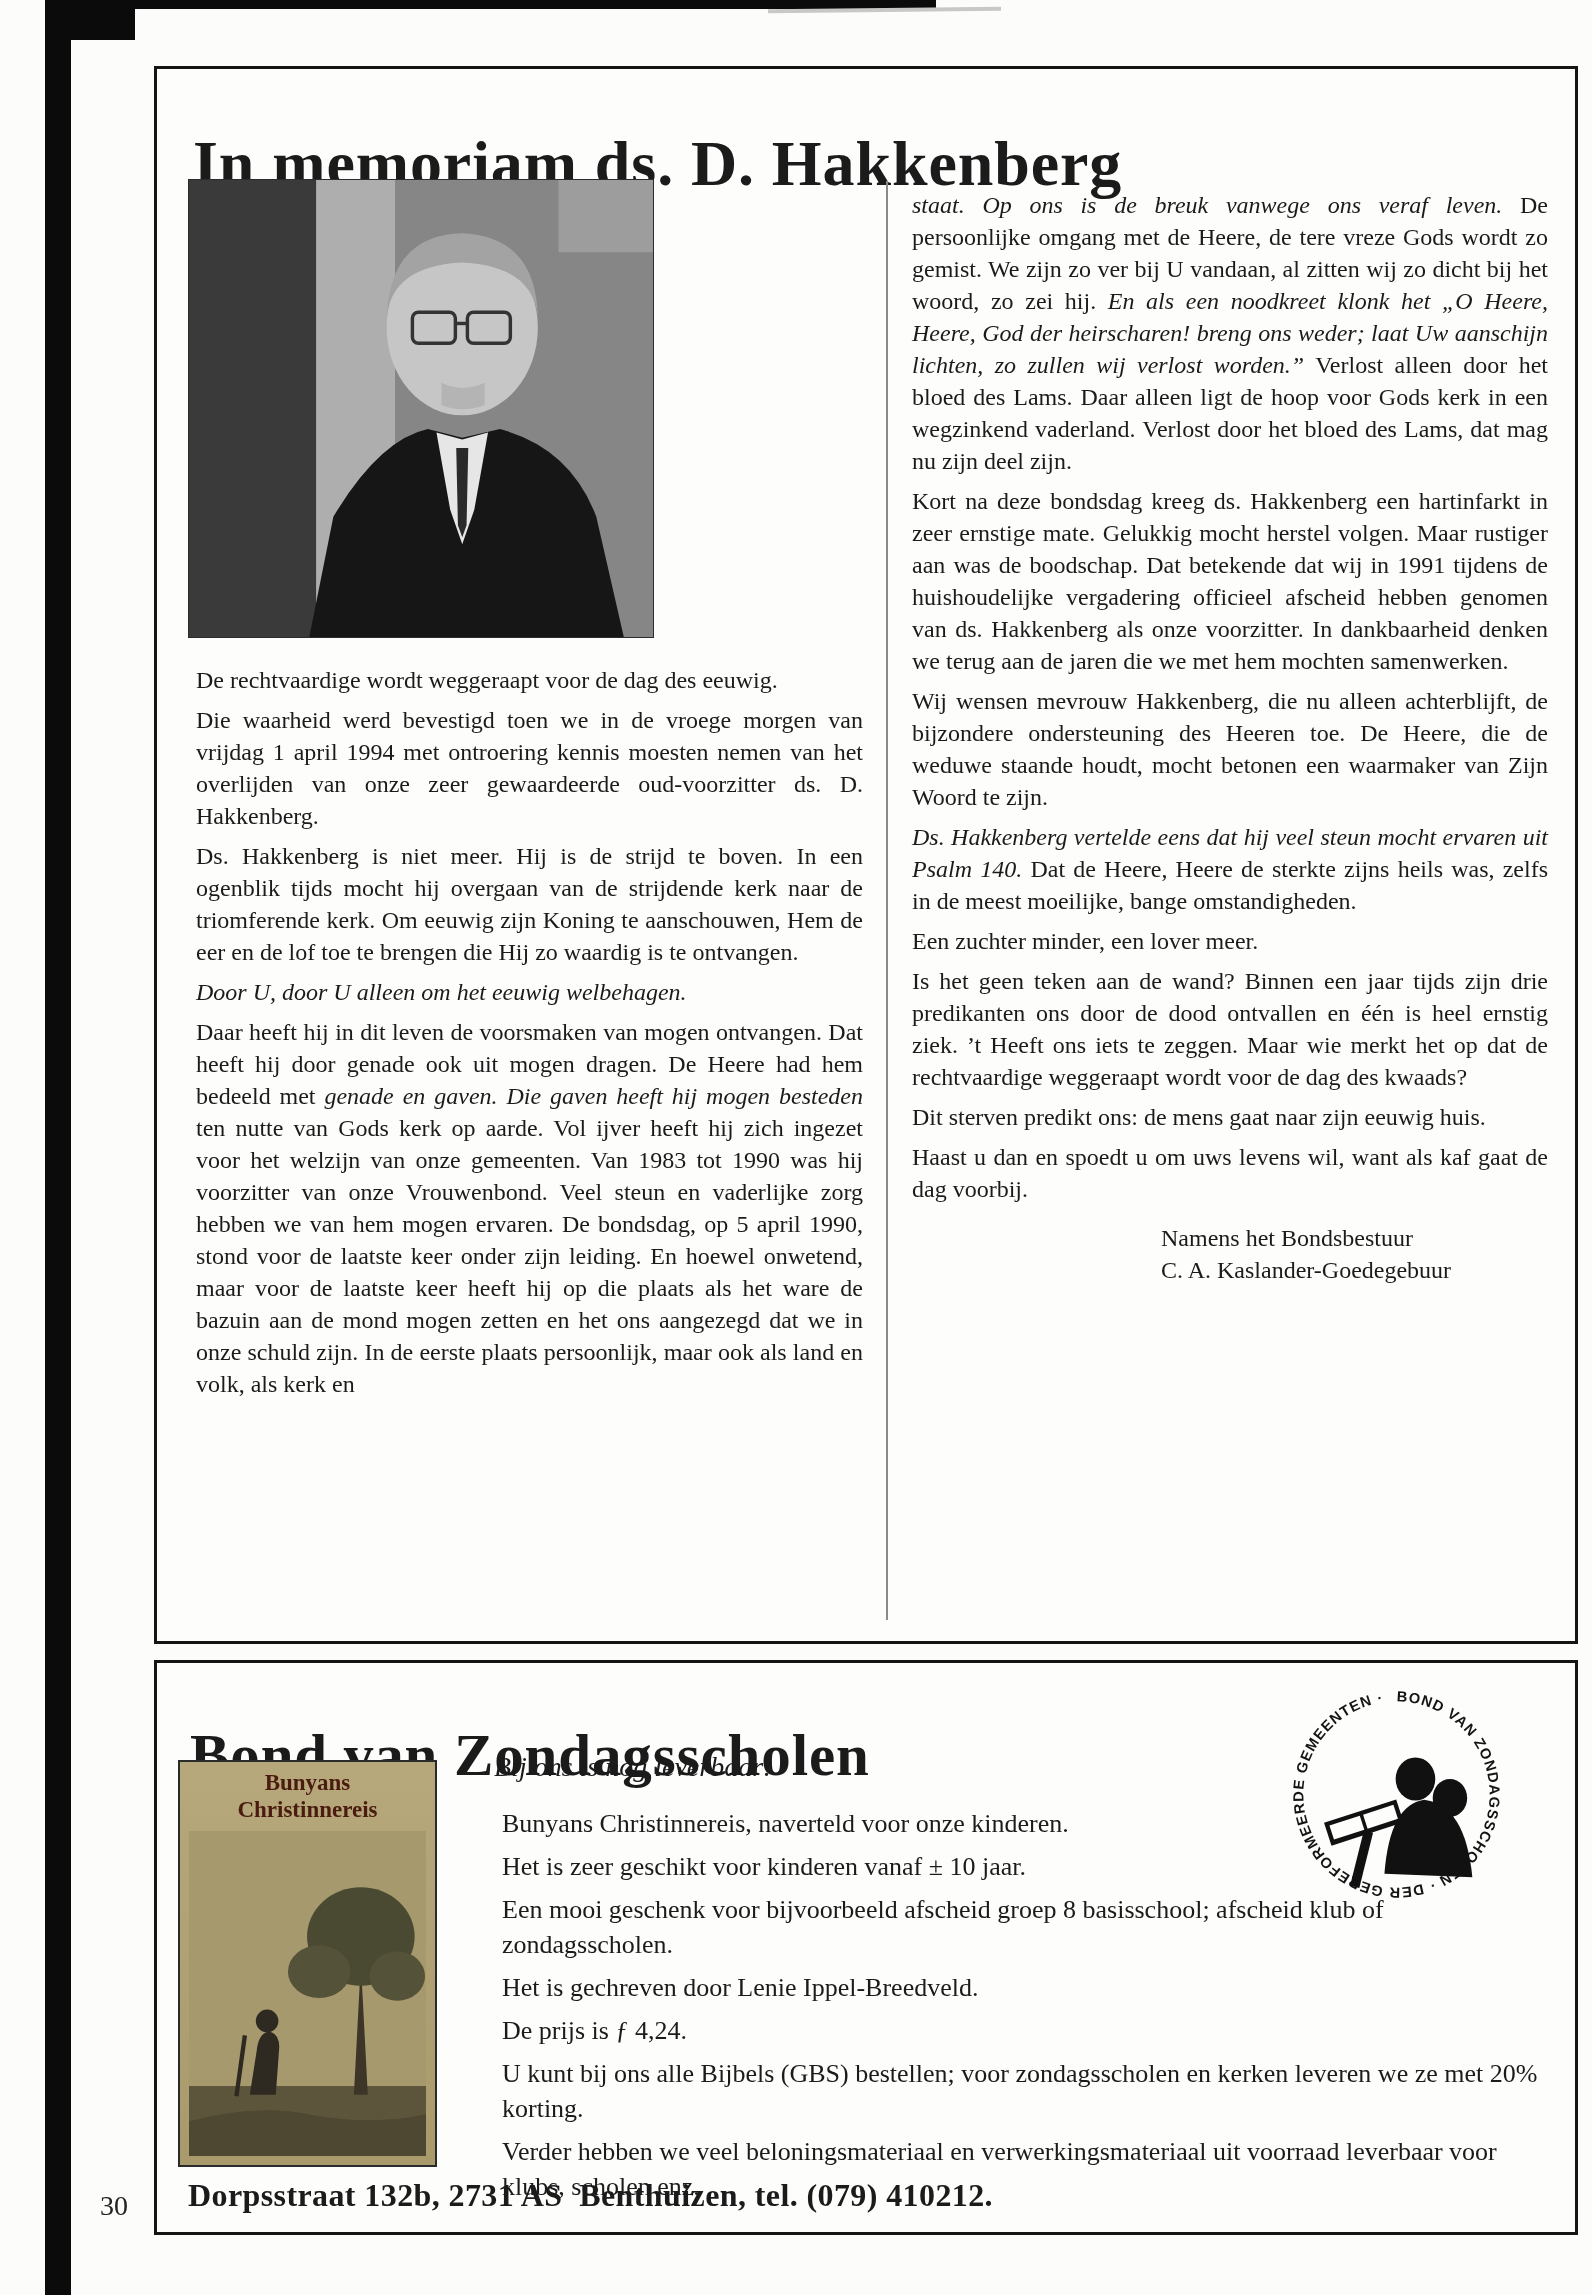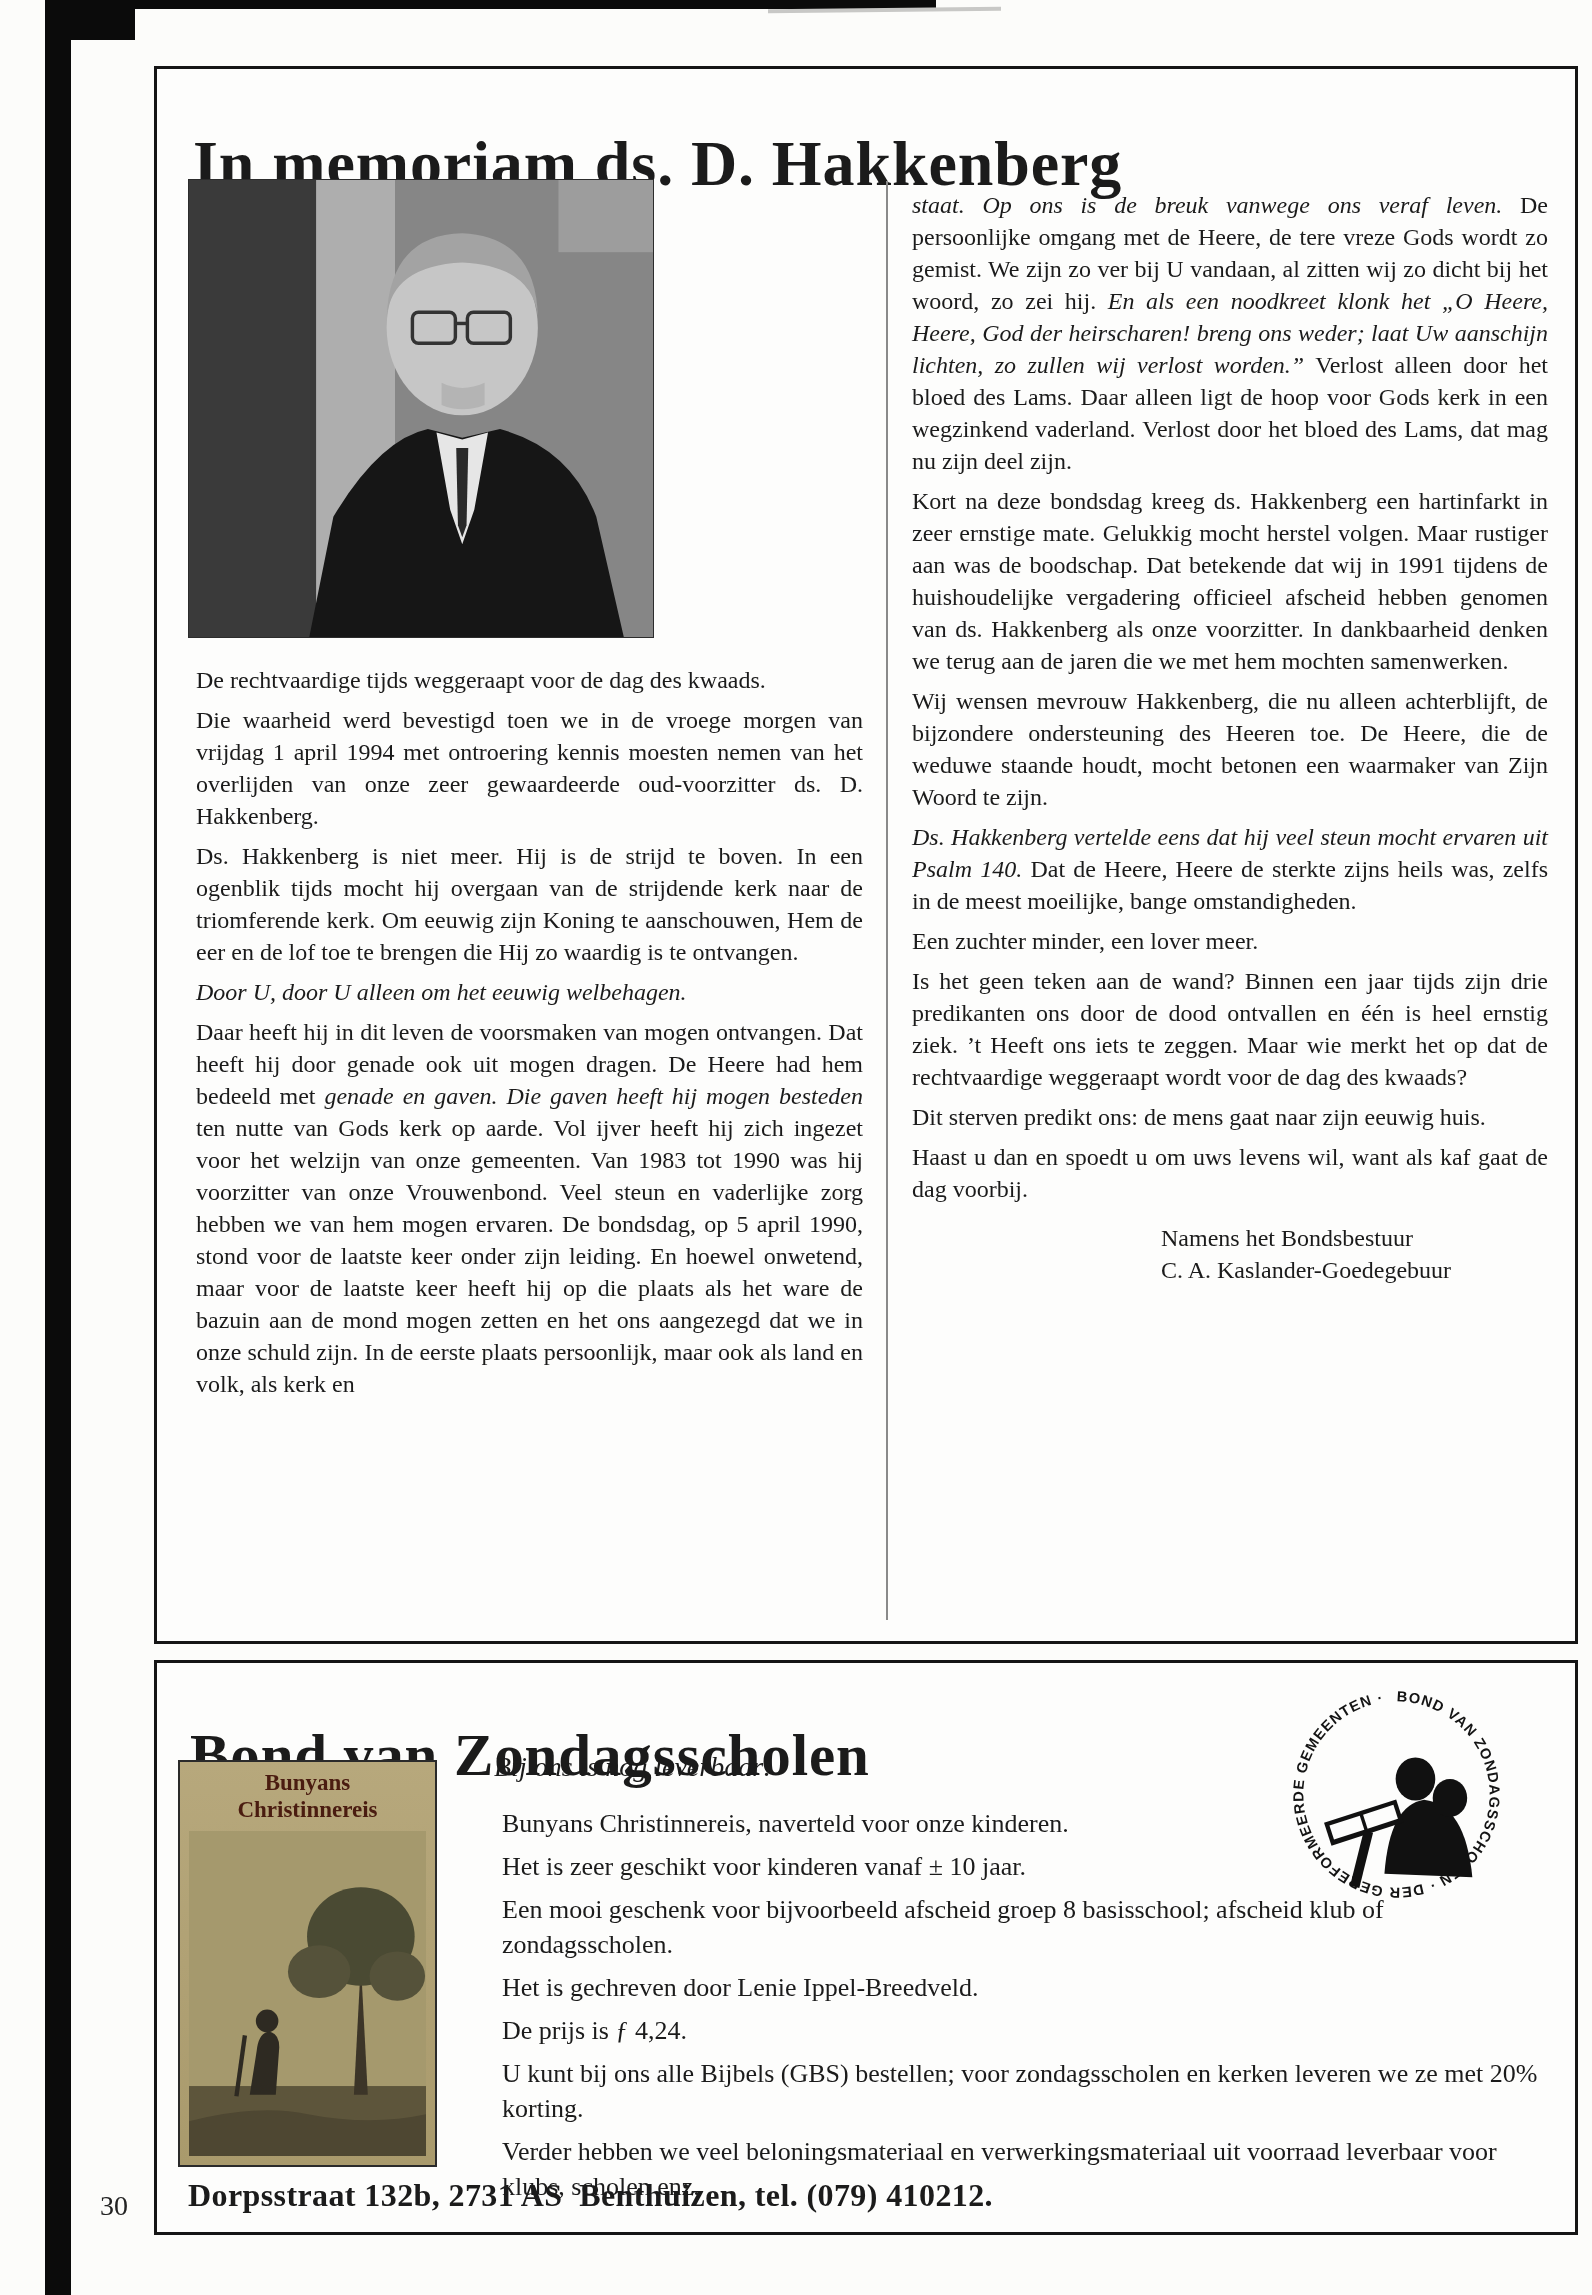--- a/index.html
+++ b/index.html
@@ -124,21 +124,21 @@
         <path d="M294 236 Q318 248 344 236 L344 262 Q318 272 294 262 Z" fill="#b4b4b4"></path>
         <path d="M140 532 L168 392 Q222 302 278 290 L318 300 L362 290 Q444 312 474 392 L506 532 Z" fill="#161616"></path>
         <path d="M288 294 L318 302 L348 294 L332 384 L318 424 L304 384 Z" fill="#e6e6e6"></path>
         <path d="M311 312 L325 312 L323 402 L318 416 L313 402 Z" fill="#2a2a2a"></path>
       </svg>
     </div>
 
     <div class="col-divider"></div>
 
     <div class="col-left">
-        <p class="para"><span>De rechtvaardige tijds weggeraapt voor de dag des kwaads.</span></p>
+        <p class="para"><span>De rechtvaardige wordt weggeraapt voor de dag des eeuwig.</span></p>
         <p class="para"><span>Die waarheid werd bevestigd toen we in de vroege morgen van vrijdag 1 april 1994 met ontroering kennis moesten nemen van het overlijden van onze zeer gewaardeerde oud-voorzitter ds. D. Hakkenberg.</span></p>
         <p class="para"><span>Ds. Hakkenberg is niet meer. Hij is de strijd te boven. In een ogenblik tijds mocht hij overgaan van de strijdende kerk naar de triomferende kerk. Om eeuwig zijn Koning te aanschouwen, Hem de eer en de lof toe te brengen die Hij zo waardig is te ontvangen.</span></p>
         <p class="para"><span class="it">Door U, door U alleen om het eeuwig welbehagen.</span></p>
         <p class="para"><span>Daar heeft hij in dit leven de voorsmaken van mogen ontvangen. Dat heeft hij door genade ook uit mogen dragen. De Heere had hem bedeeld met </span><span class="it">genade en gaven. Die gaven heeft hij mogen besteden</span><span> ten nutte van Gods kerk op aarde. Vol ijver heeft hij zich ingezet voor het welzijn van onze gemeenten. Van 1983 tot 1990 was hij voorzitter van onze Vrouwenbond. Veel steun en vaderlijke zorg hebben we van hem mogen ervaren. De bondsdag, op 5 april 1990, stond voor de laatste keer onder zijn leiding. En hoewel onwetend, maar voor de laatste keer heeft hij op die plaats als het ware de bazuin aan de mond mogen zetten en het ons aangezegd dat we in onze schuld zijn. In de eerste plaats persoonlijk, maar ook als land en volk, als kerk en</span></p>
       </div>
 
     <div class="col-right">
       <div>
           <p class="para"><span class="it">staat. Op ons is de breuk vanwege ons veraf leven.</span><span> De persoonlijke omgang met de Heere, de tere vreze Gods wordt zo gemist. We zijn zo ver bij U vandaan, al zitten wij zo dicht bij het woord, zo zei hij. </span><span class="it">En als een noodkreet klonk het „O Heere, Heere, God der heirscharen! breng ons weder; laat Uw aanschijn lichten, zo zullen wij verlost worden.”</span><span> Verlost alleen door het bloed des Lams. Daar alleen ligt de hoop voor Gods kerk in een wegzinkend vaderland. Verlost door het bloed des Lams, dat mag nu zijn deel zijn.</span></p>
           <p class="para"><span>Kort na deze bondsdag kreeg ds. Hakkenberg een hartinfarkt in zeer ernstige mate. Gelukkig mocht herstel volgen. Maar rustiger aan was de boodschap. Dat betekende dat wij in 1991 tijdens de huishoudelijke vergadering officieel afscheid hebben genomen van ds. Hakkenberg als onze voorzitter. In dankbaarheid denken we terug aan de jaren die we met hem mochten samenwerken.</span></p>

